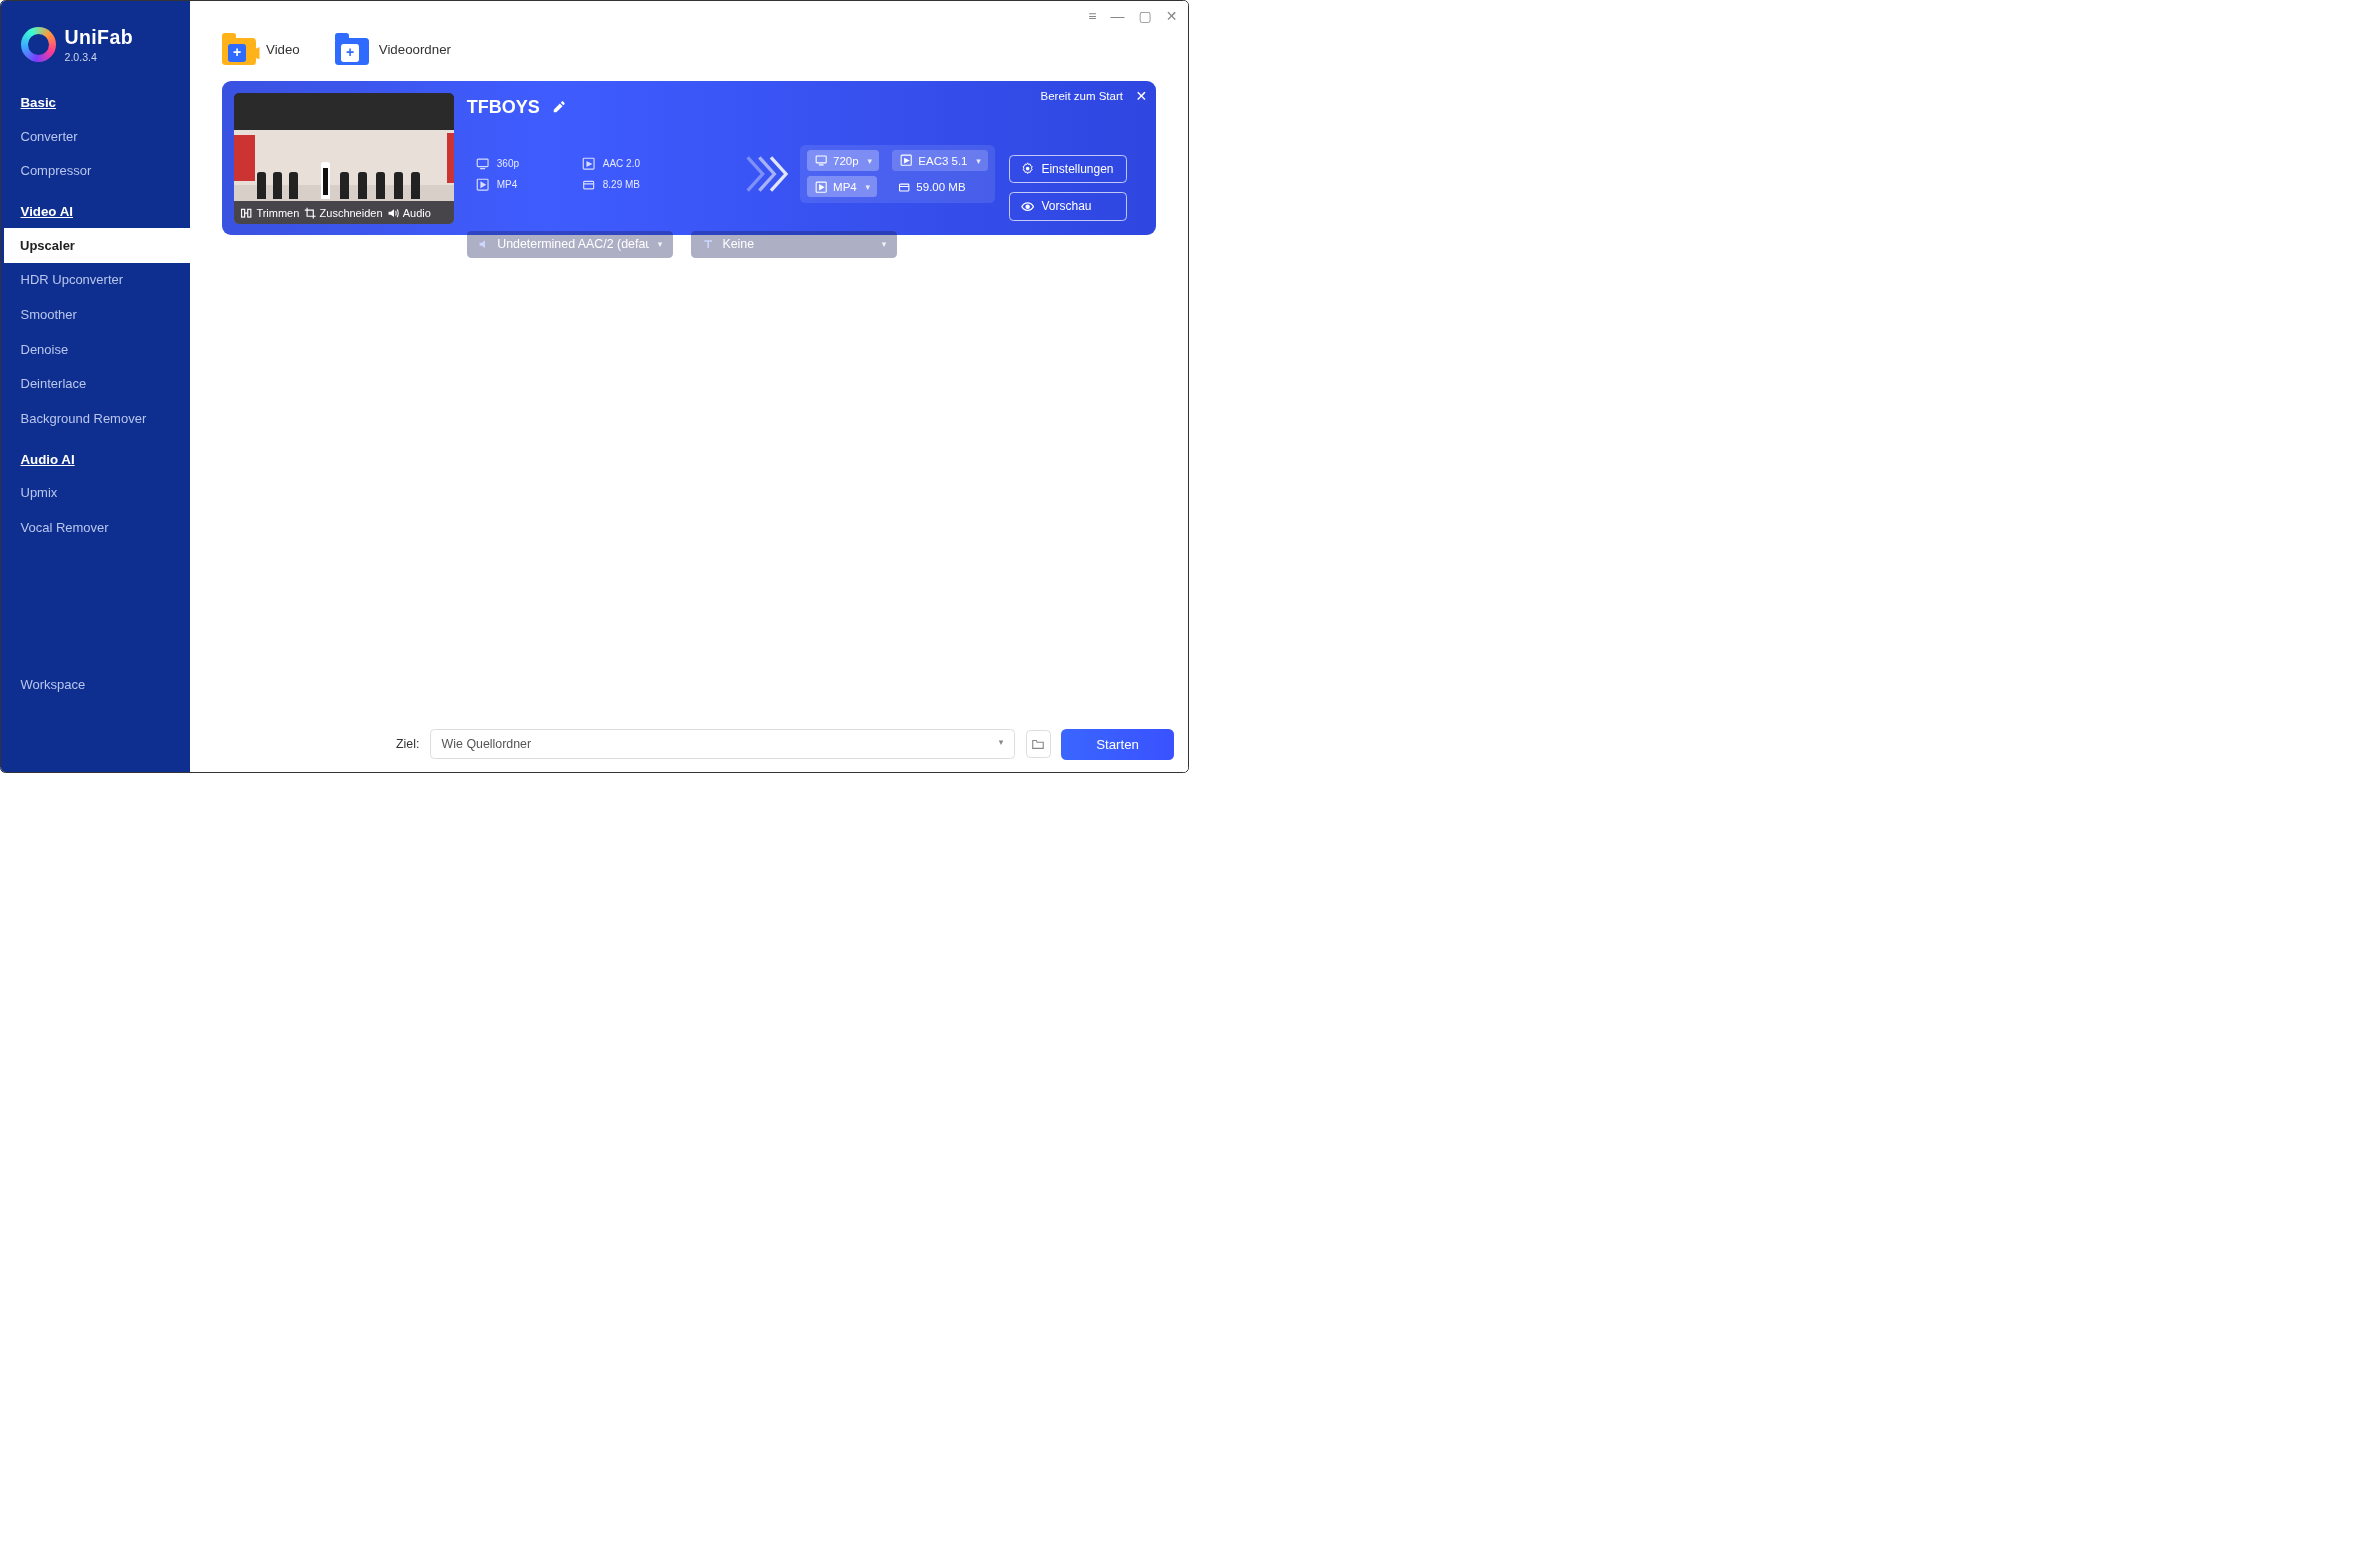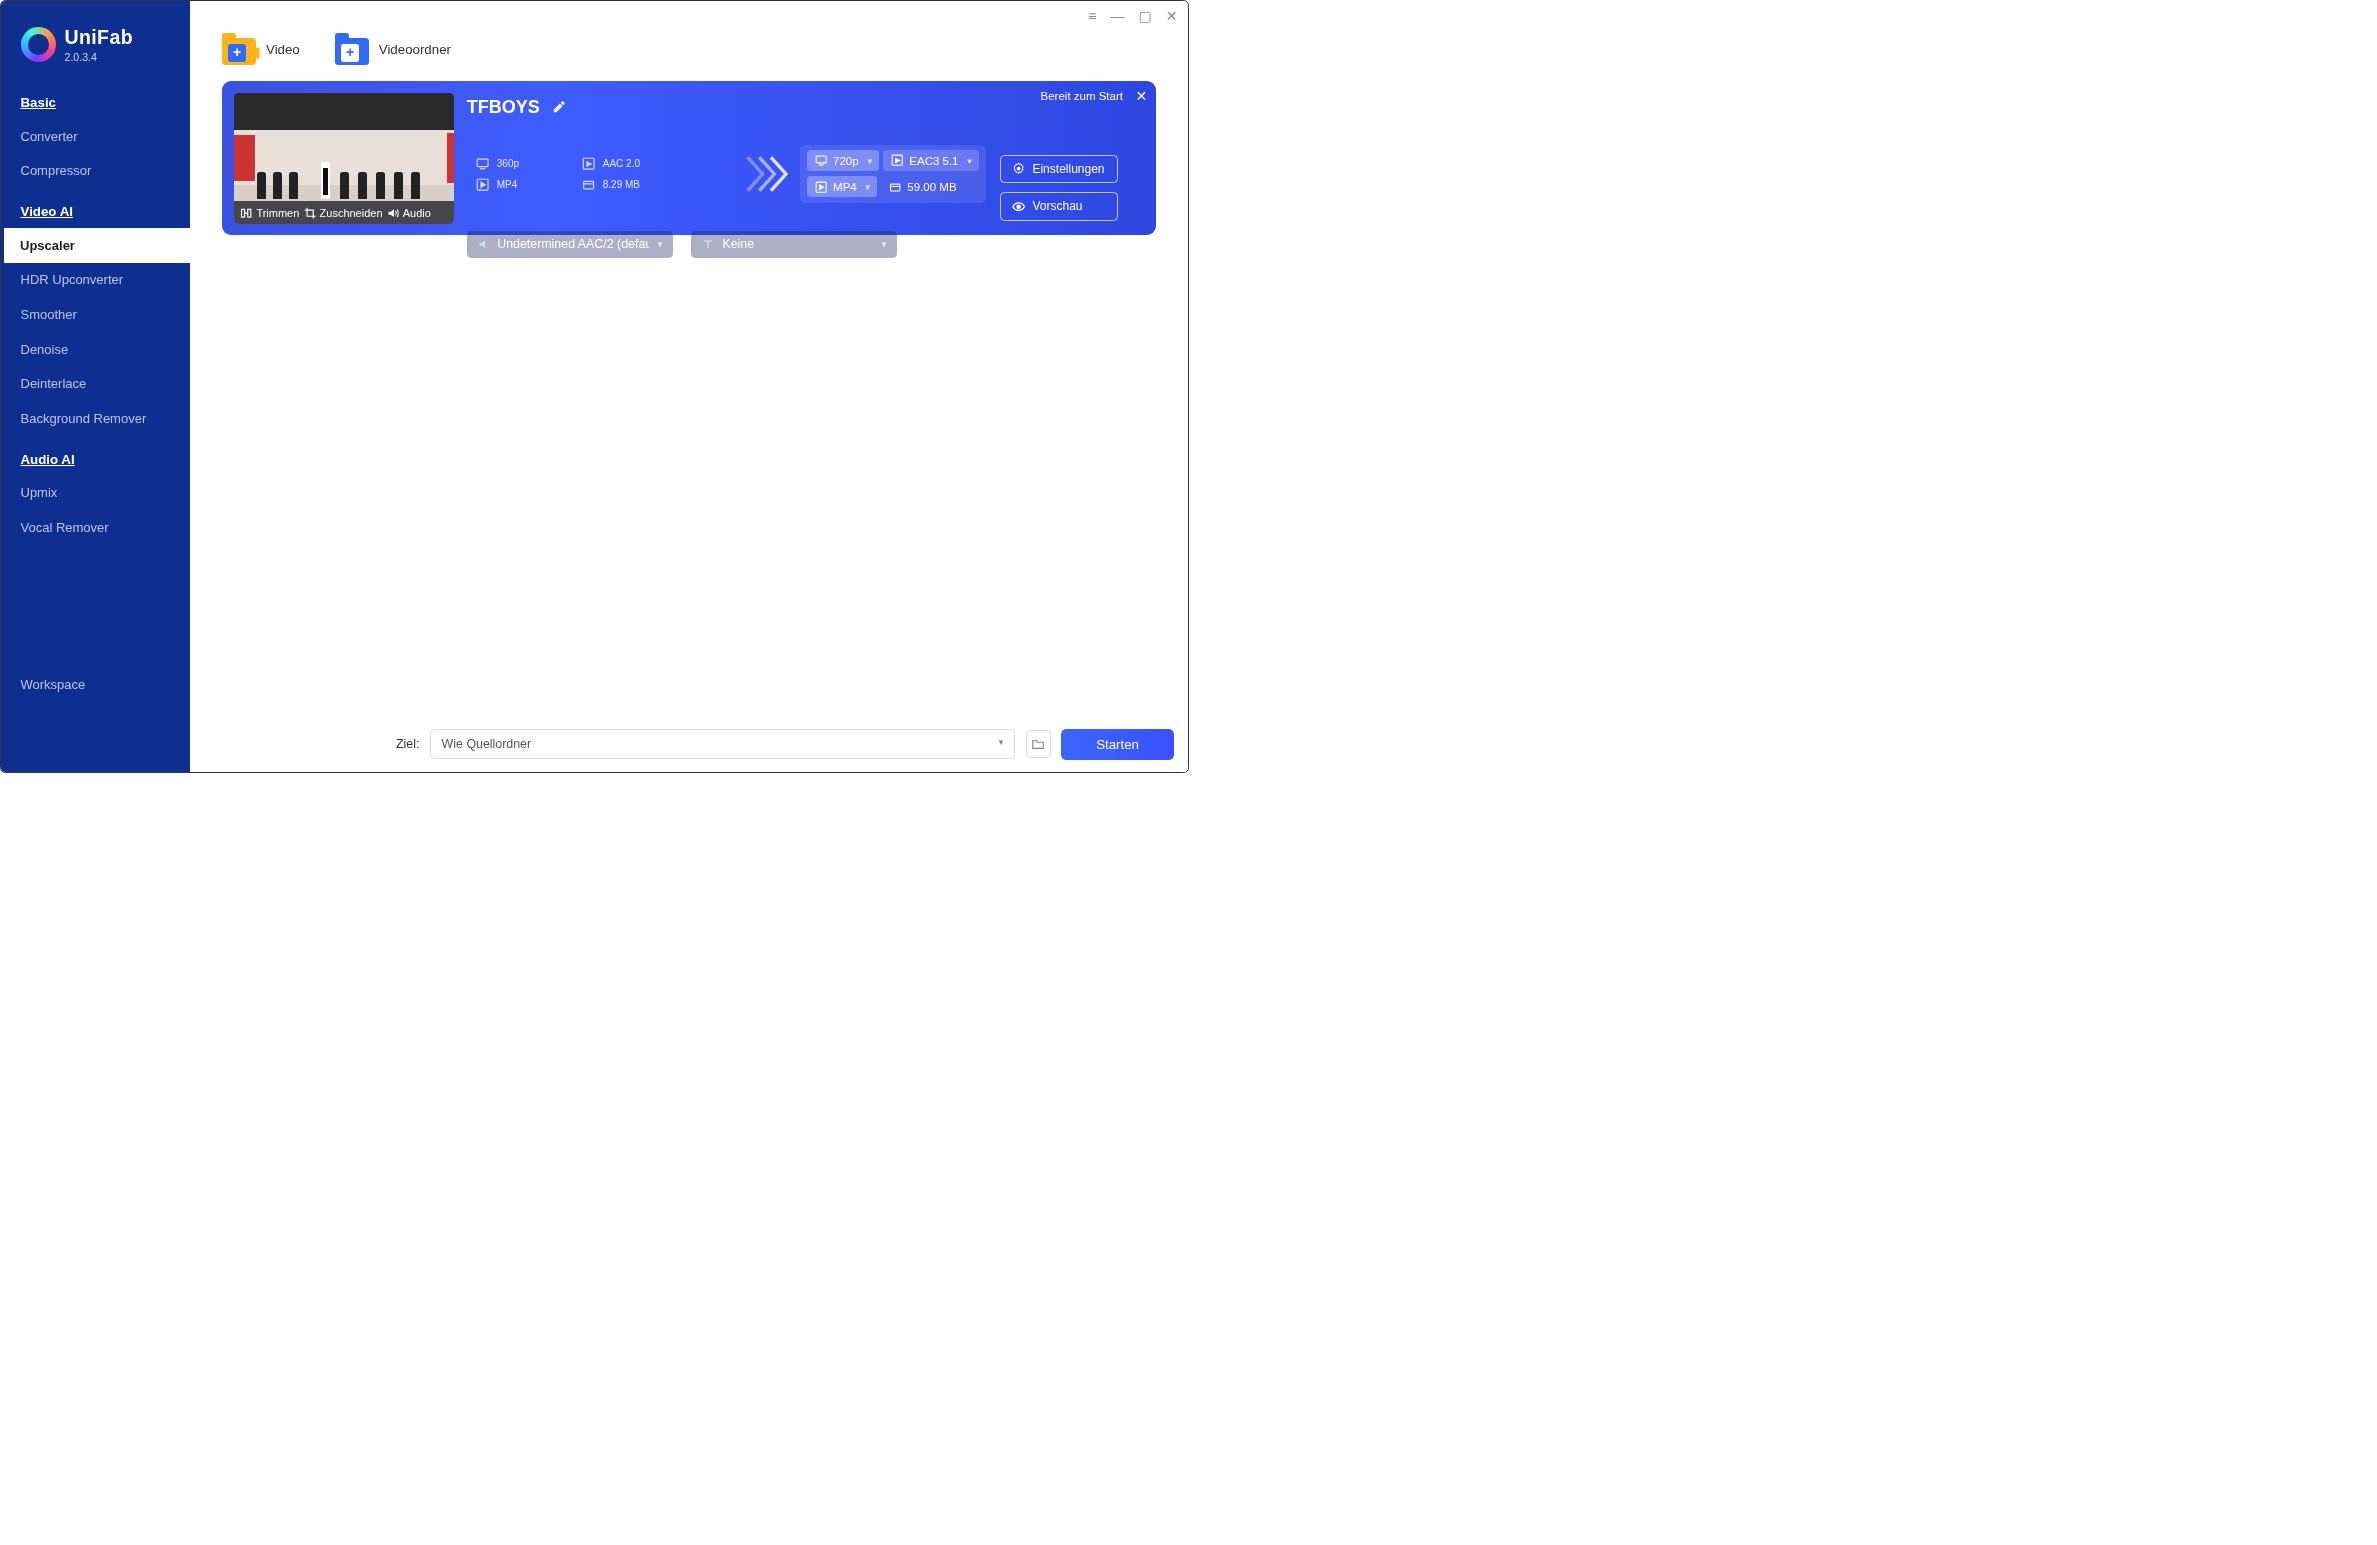--- a/index.html
+++ b/index.html
@@ -44,21 +44,21 @@
 .title-row { display:flex; align-items:center; gap:12.4px; margin-top:3.5px; margin-bottom:9px; }
 .title { font-size:18px; font-weight:600; }
 .pencil { cursor:pointer; font-size:14px; }
 .meta-row { display:flex; align-items:center; }
 .meta-block { display:grid; grid-template-columns: 106px 142px; row-gap:7px; font-size:10px; padding:5.3px 9px; }
 .meta-item { display:flex; align-items:center; gap:7px; color:#e6e9ff; }
 .ico { width:14px; height:14px; display:inline-flex; align-items:center; justify-content:center; }
 .arrows { width:53px; height:53px; display:flex; align-items:center; justify-content:center; margin:0 7px; }
 .arrows svg { width:50px; height:50px; }
 .out-block { background: rgba(255,255,255,.10); padding:5.3px 7px; border-radius:5.3px; display:flex; flex-direction:column; gap:5.3px; }
-.out-row { display:flex; gap:4px; }
+.out-row { display:flex; gap:13px; }
 .pill { background: rgba(255,255,255,.18); border-radius:3.5px; padding:3.5px 7px; display:flex; align-items:center; gap:5.3px; font-size:11.5px; cursor:pointer; white-space:nowrap; }
 .pill.sel { background: rgba(255,255,255,.28); }
 .pill .caret { font-size:9px; opacity:.8; margin-left:3.5px; }
 .size-pill { background: transparent; }
 .right-btns { display:flex; flex-direction:column; gap:9px; margin-left:14px; align-self:flex-start; margin-top:28px; }
 .rbtn { border:0.9px solid rgba(255,255,255,.7); border-radius:4.4px; padding:6.2px 10.6px; font-size:12px; display:flex; align-items:center; gap:7px; cursor:pointer; width:118px; overflow:hidden; white-space:nowrap; }
 .dd-row { display:flex; gap:18px; margin-top:10.6px; }
 .dd { background: rgba(20,30,90,.35); border-radius:4.4px; padding:6.2px 10.6px; display:flex; align-items:center; gap:9px; font-size:12.4px; cursor:pointer; width:206px; justify-content:space-between; }
 .dd .caret{font-size:9px;opacity:.8;}
 .footer { position:absolute; left:206px; right:14px; bottom:12.4px; display:flex; align-items:center; gap:10.6px; }

